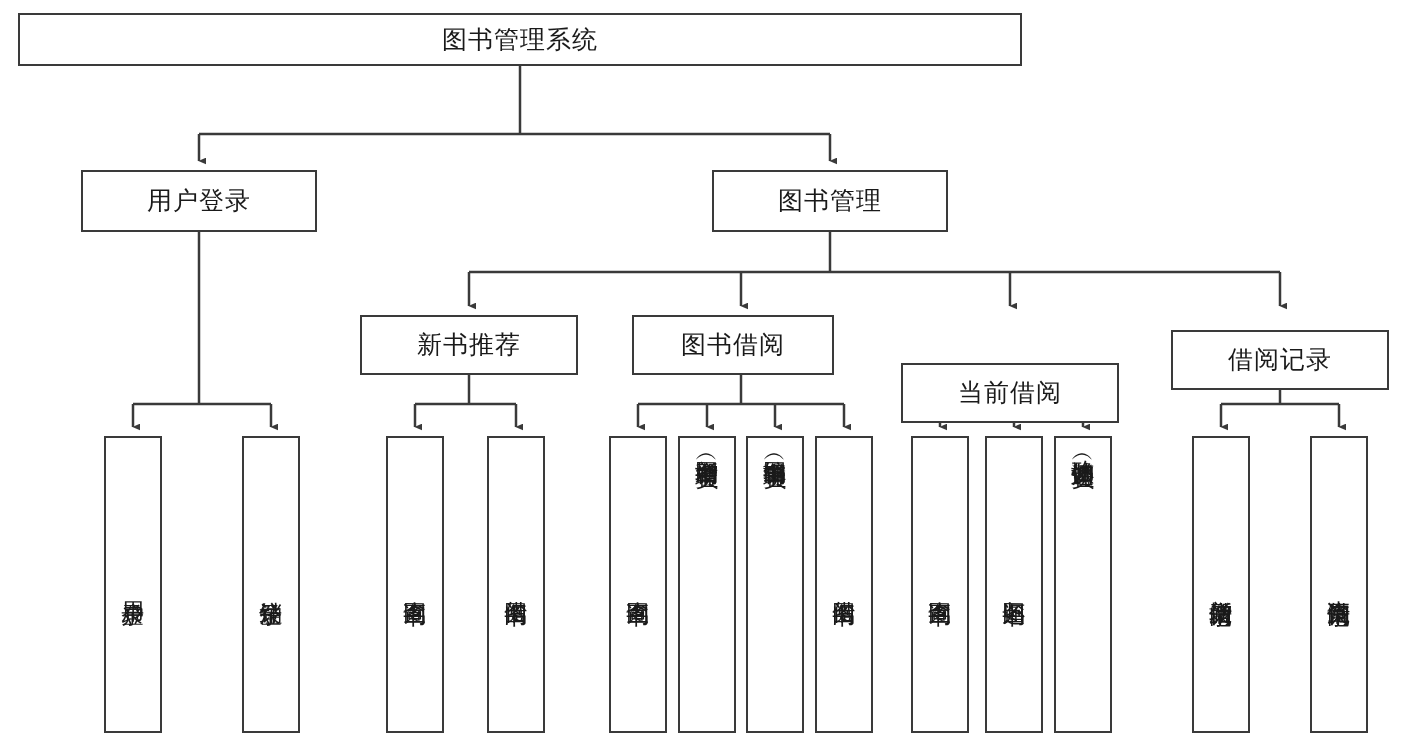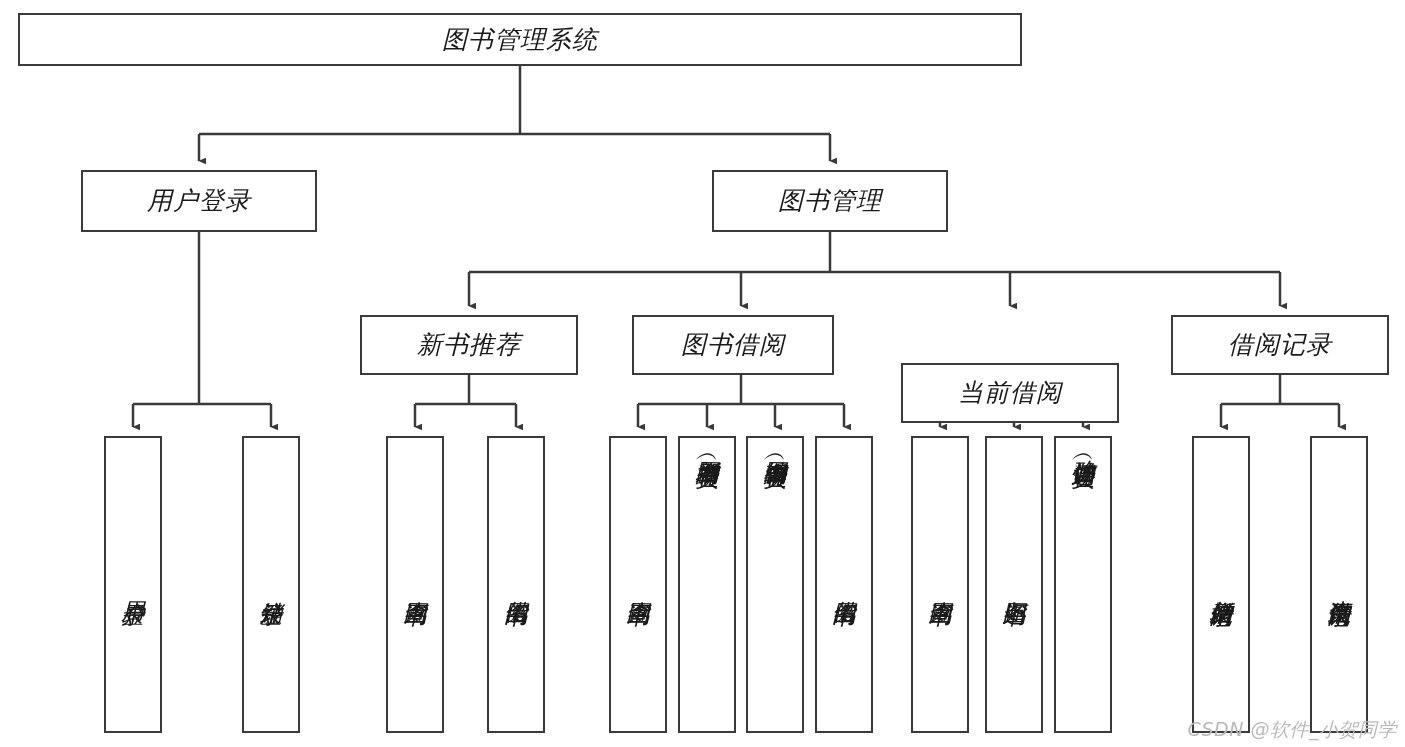--- a/index.html
+++ b/index.html
@@ -10,21 +10,20 @@
   }
   body {
     font-family: "DejaVu Sans", "Liberation Sans", sans-serif;
   }
   #canvas {
     position: relative;
     width: 1405px;
     height: 747px;
     background: #ffffff;
     overflow: hidden;
-    font-style: italic;
   }
   #edges {
     position: absolute;
     left: 0;
     top: 0;
     width: 1405px;
     height: 747px;
     pointer-events: none;
   }
   .node {
@@ -135,21 +134,21 @@
       </div>
       <div class="node horiz" style="left: 360px; top: 315px; width: 218px; height: 60px;">
         <span class="hlabel">新书推荐</span>
       </div>
       <div class="node horiz" style="left: 632px; top: 315px; width: 202px; height: 60px;">
         <span class="hlabel">图书借阅</span>
       </div>
       <div class="node horiz" style="left: 901px; top: 315px; width: 218px; height: 60px; margin-top: 48px;">
         <span class="hlabel">当前借阅</span>
       </div>
-      <div class="node horiz" style="left: 1171px; top: 315px; width: 218px; height: 60px;">
+      <div class="node horiz" style="left: 1171px; top: 330px; width: 218px; height: 60px;">
         <span class="hlabel">借阅记录</span>
       </div>
       <div class="node vert mid" style="left: 104px; top: 436px; width: 58px; height: 297px;">
         <span class="vlabel">用户登录</span>
       </div>
       <div class="node vert mid" style="left: 242px; top: 436px; width: 58px; height: 297px;">
         <span class="vlabel">注销登录</span>
       </div>
       <div class="node vert mid" style="left: 386px; top: 436px; width: 58px; height: 297px;">
         <span class="vlabel">查询图书</span>
@@ -179,14 +178,13 @@
         <span class="vlabel">确认归还（管理员）</span>
       </div>
       <div class="node vert mid" style="left: 1192px; top: 436px; width: 58px; height: 297px;">
         <span class="vlabel">新增借阅记录</span>
       </div>
       <div class="node vert mid" style="left: 1310px; top: 436px; width: 58px; height: 297px;">
         <span class="vlabel">查询借阅记录</span>
       </div>
     </div>
 
-  <div class="watermark">CSDN @软件_小贺同学</div>
 </div>
 
 </body></html>

